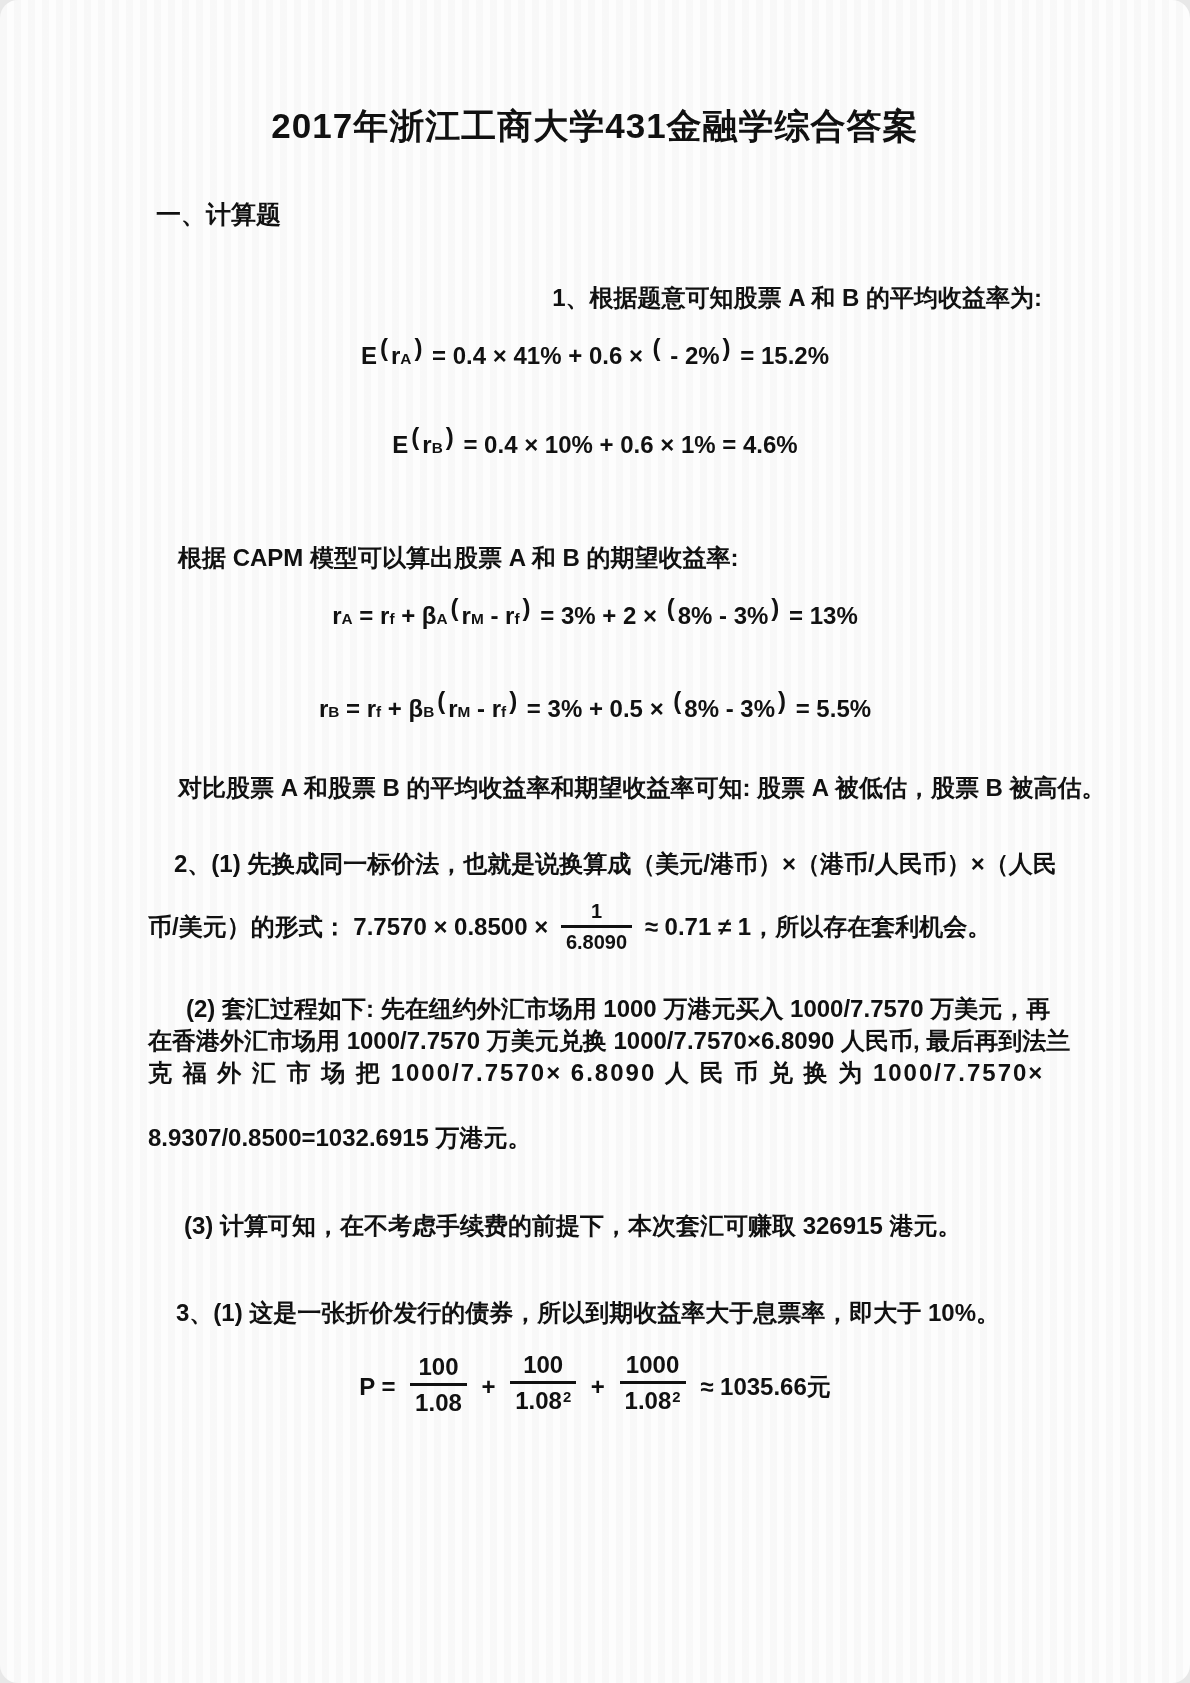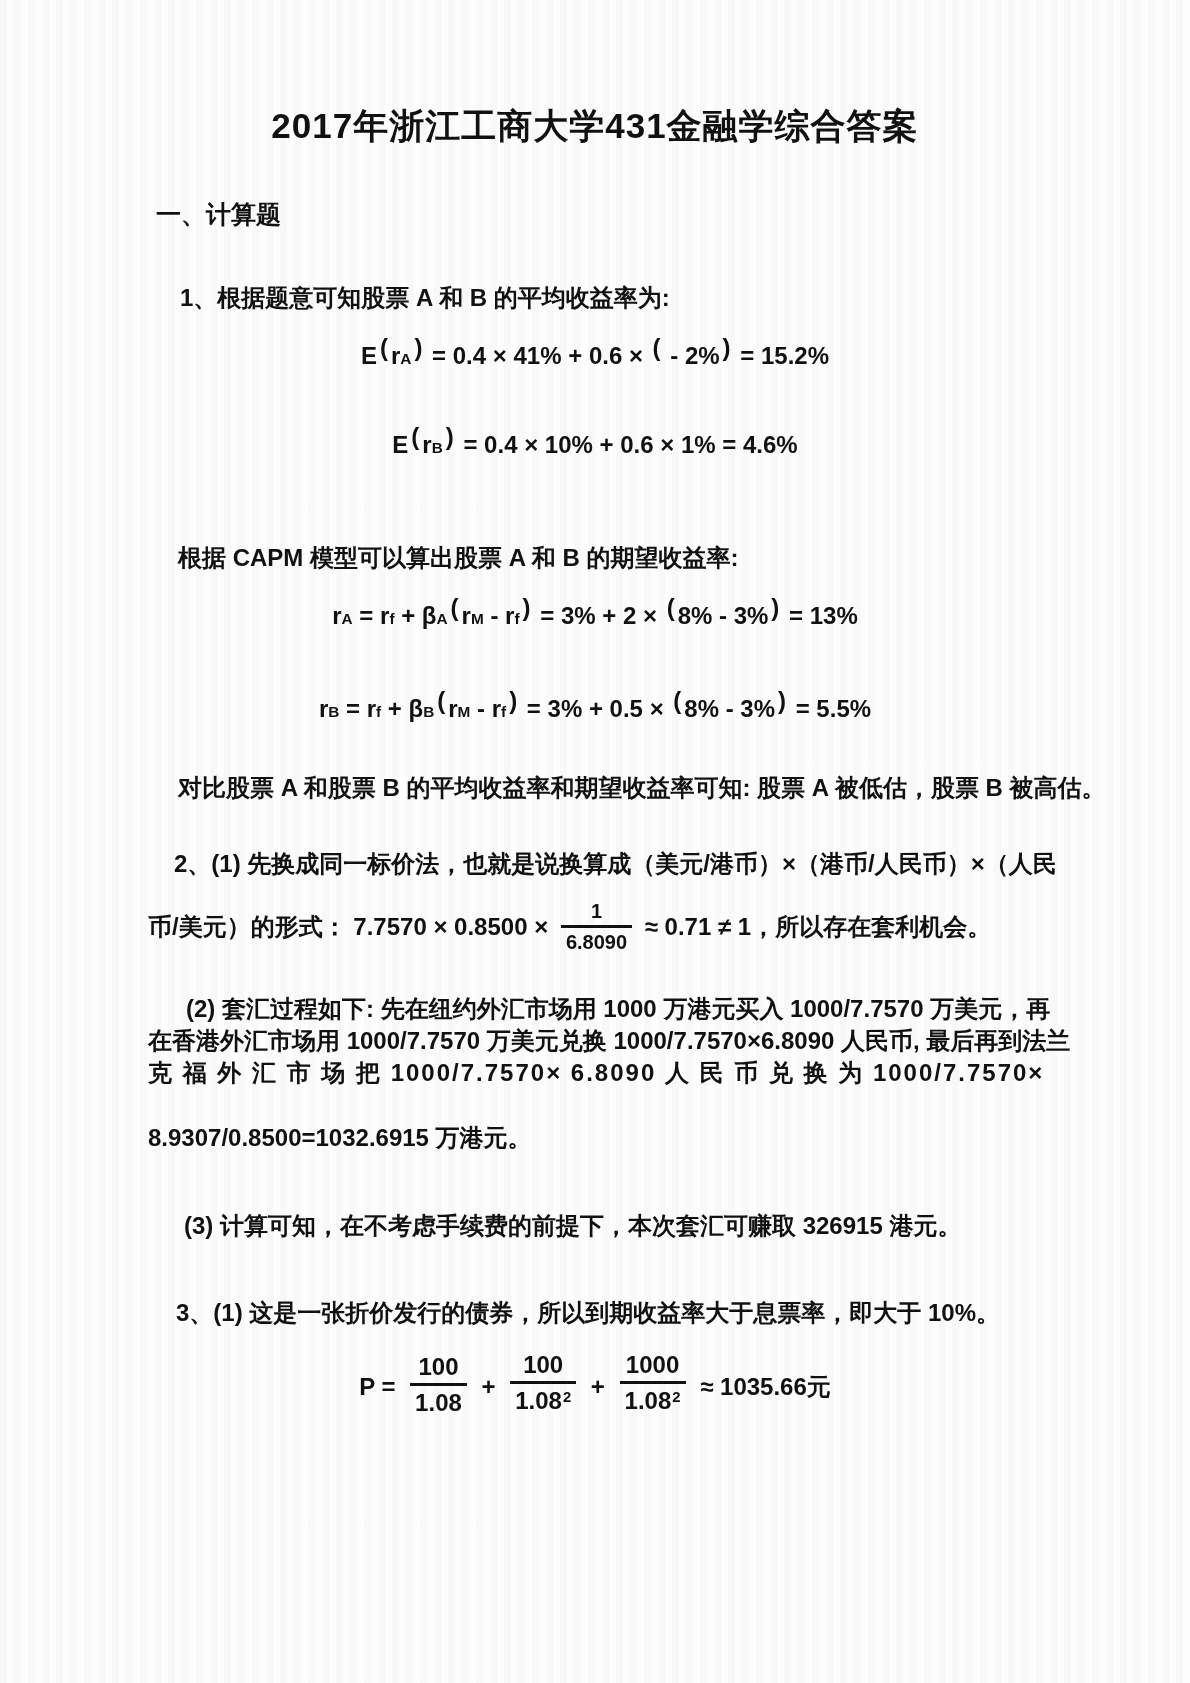--- a/index.html
+++ b/index.html
@@ -10,20 +10,21 @@
     margin: 0 auto;
     background:
       repeating-linear-gradient(90deg, rgba(0,0,0,0.018) 0 7px, rgba(0,0,0,0) 7px 14px),
       #fdfdfd;
     color: #111;
     font-family: "Liberation Sans", "DejaVu Sans", sans-serif;
     font-weight: 700;
     box-sizing: border-box;
     padding: 104px 148px 0 148px;
     overflow: hidden;
+    border-radius: 18px;
   }
   .title {
     margin: 0;
     font-size: 35px;
     line-height: 44px;
     text-align: center;
     letter-spacing: 1px;
     font-weight: 700;
   }
   .section {
@@ -32,21 +33,21 @@
     line-height: 32px;
     font-weight: 700;
     margin-left: 8px;
   }
   .para {
     margin: 0;
     font-size: 24px;
     line-height: 32px;
     white-space: nowrap;
   }
-  .indent { text-indent: 32px; }
+  .indent { text-indent: 32px; text-align: right; }
   .formula {
     font-size: 24px;
     line-height: 36px;
     text-align: center;
     white-space: nowrap;
   }
   .sub  { font-size: 0.64em; }
   .rp   { position: relative; top: -0.32em; margin: 0 3px; display: inline-block; }
   .frac {
     display: inline-block;

